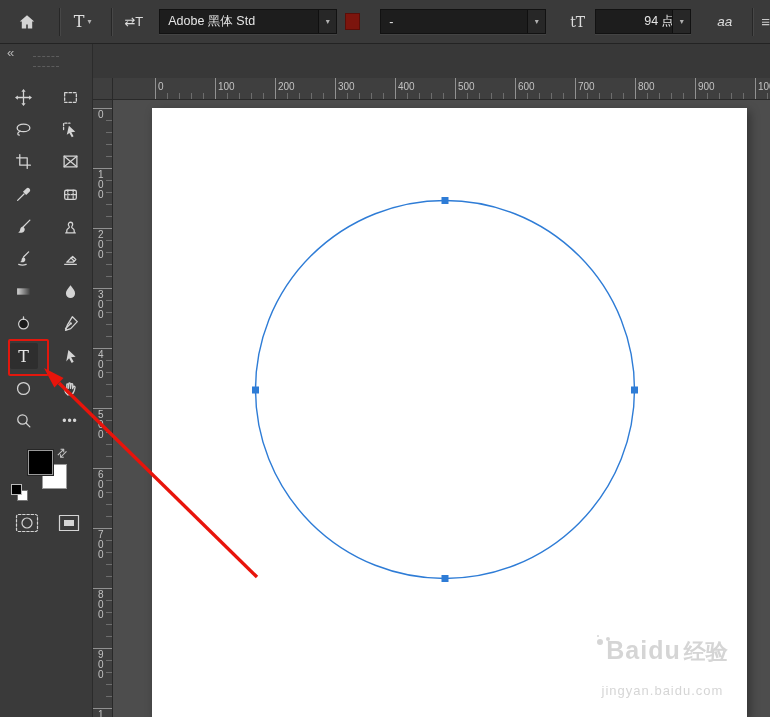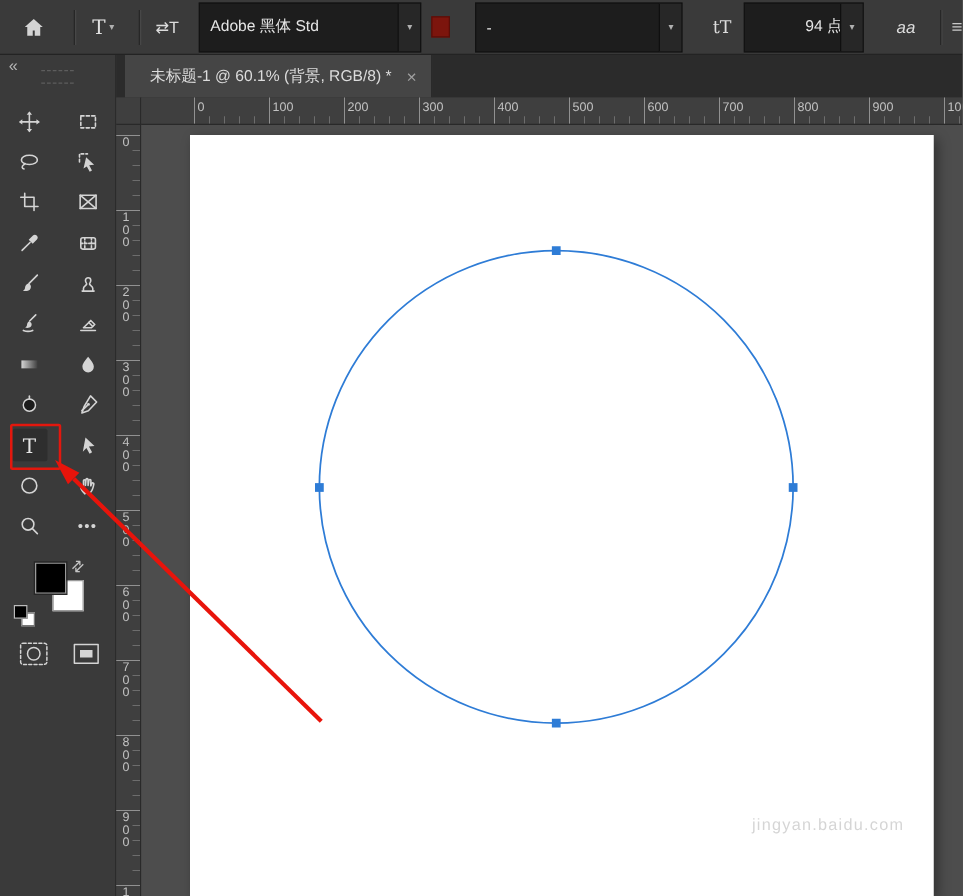--- a/index.html
+++ b/index.html
@@ -11,21 +11,21 @@
 
   
   .topbar{position:absolute;left:0;top:0;width:770px;height:44px;background:#3a3a3a;
           border-bottom:1px solid #232323;display:flex;align-items:center;padding-left:16px;box-sizing:border-box;overflow:hidden;}
   .iconbtn{display:flex;align-items:center;justify-content:center;width:26px;height:26px;border-radius:2px;}
   .vsep{width:1px;height:28px;background:#272727;box-shadow:1px 0 0 #474747;margin-left:20px;flex:0 0 auto;}
   .preset{margin-left:14px;display:flex;align-items:center;gap:3px;}
   .preset .tletter{font-family:"DejaVu Serif","Liberation Serif",serif;font-size:16px;color:#e0e0e0;}
   .ddglyph{font-size:8px;color:#b0b0b0;}
   .orient{margin-left:12px;font-size:13px;color:#dcdcdc;letter-spacing:0;}
-  .combo{display:flex;align-items:center;height:40px;background:#1d1d1d;border:1px solid #121212;
+  .combo{display:flex;align-items:center;height:25px;background:#1d1d1d;border:1px solid #121212;
          box-shadow:0 1px 0 rgba(255,255,255,.05);box-sizing:border-box;flex:0 0 auto;}
   .combo-value{flex:1;padding:0 8px;font-size:12.5px;color:#e5e5e5;white-space:nowrap;overflow:hidden;}
   .dd{width:17px;align-self:stretch;display:flex;align-items:center;justify-content:center;
       border-left:1px solid #0f0f0f;background:#272727;}
   .combo.family{margin-left:16px;width:178px;}
   .warnbox{margin-left:8px;width:13px;height:15px;background:#7c150d;border:1px solid #5a0e08;flex:0 0 auto;}
   .combo.style{margin-left:20px;width:166px;}
   .sizeicon{margin-left:24px;font-size:14px;color:#dcdcdc;font-family:"DejaVu Serif","Liberation Serif",serif;}
   .combo.fsize{margin-left:10px;width:96px;padding-left:40px;}
   .aa{margin-left:26px;font-size:13.5px;color:#dcdcdc;font-style:italic;}
@@ -288,26 +288,20 @@
         </svg>
     </div>
     <div class="sm-btn">
       <svg width="24" height="22" viewBox="0 0 24 22">
           <rect class="stroke" x="2.5" y="3.5" width="19" height="15"></rect>
           <rect class="fill" x="7" y="8" width="10" height="6"></rect>
         </svg>
     </div>
   </aside>
 
-  <div class="tabbar">
-    <div class="tab">
-      <span>未标题-1 @ 60.1% (背景, RGB/8) *</span>
-      <span class="tab-close">×</span>
-    </div>
-  </div>
 
   <div class="corner"></div>
   <div class="hruler">
     <span class="hnum" style="left:45px">0</span>
     <span class="hnum" style="left:105px">100</span>
     <span class="hnum" style="left:165px">200</span>
     <span class="hnum" style="left:225px">300</span>
     <span class="hnum" style="left:285px">400</span>
     <span class="hnum" style="left:345px">500</span>
     <span class="hnum" style="left:405px">600</span>
@@ -326,20 +320,25 @@
     <span class="vnum" style="top:370px">600</span>
     <span class="vnum" style="top:430px">700</span>
     <span class="vnum" style="top:490px">800</span>
     <span class="vnum" style="top:550px">900</span>
     <span class="vnum" style="top:610px">1000</span>
   </div>
 
   <div class="viewport">
     <div class="canvas">
       <div class="watermark">
+        <div class="wm-line1">
+          <span class="wm-dots"></span>
+          <span class="wm-brand">Baidu</span>
+          <span class="wm-suffix">经验</span>
+        </div>
         <div class="wm-domain">jingyan.baidu.com</div>
       </div>
     </div>
   </div>
 
   <div class="red-box"></div>
 
   <svg class="overlay" width="770" height="717" viewBox="0 0 770 717">
     <ellipse cx="445" cy="389.5" rx="189.5" ry="189" fill="none" stroke="#2e7cd6" stroke-width="1.4"></ellipse>
     <g fill="#2e7cd6">

